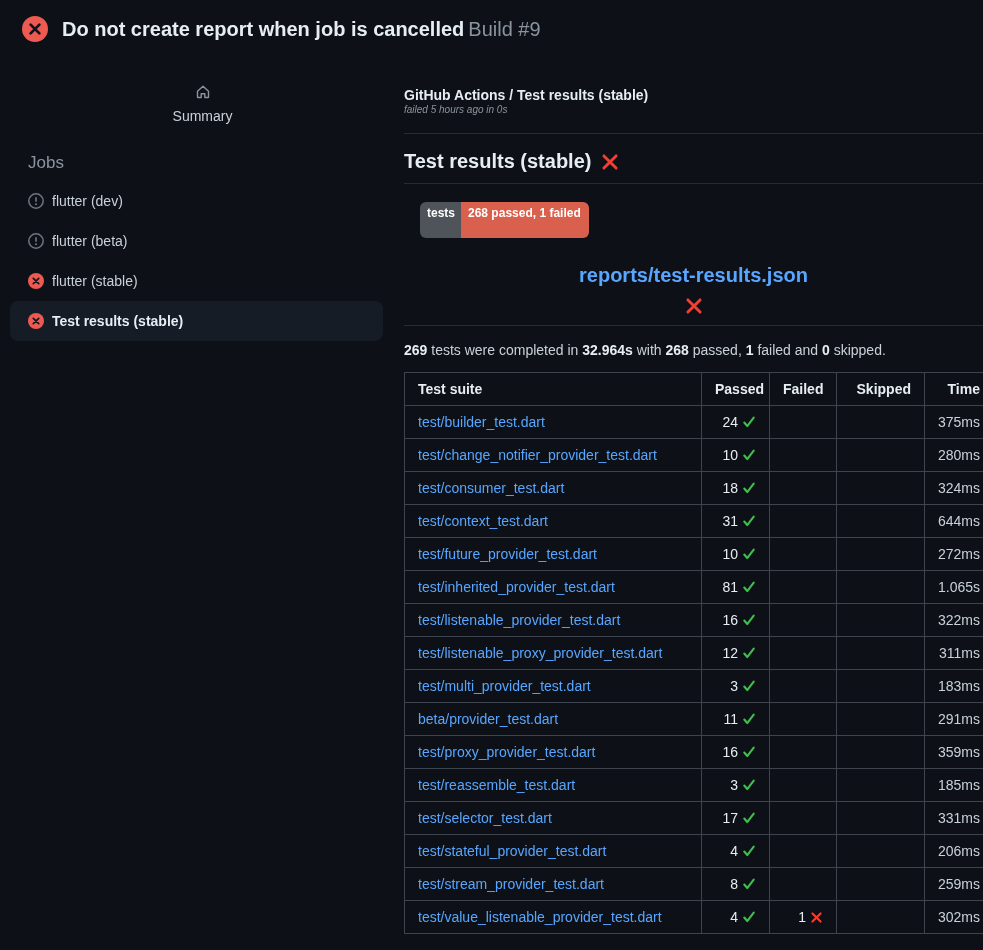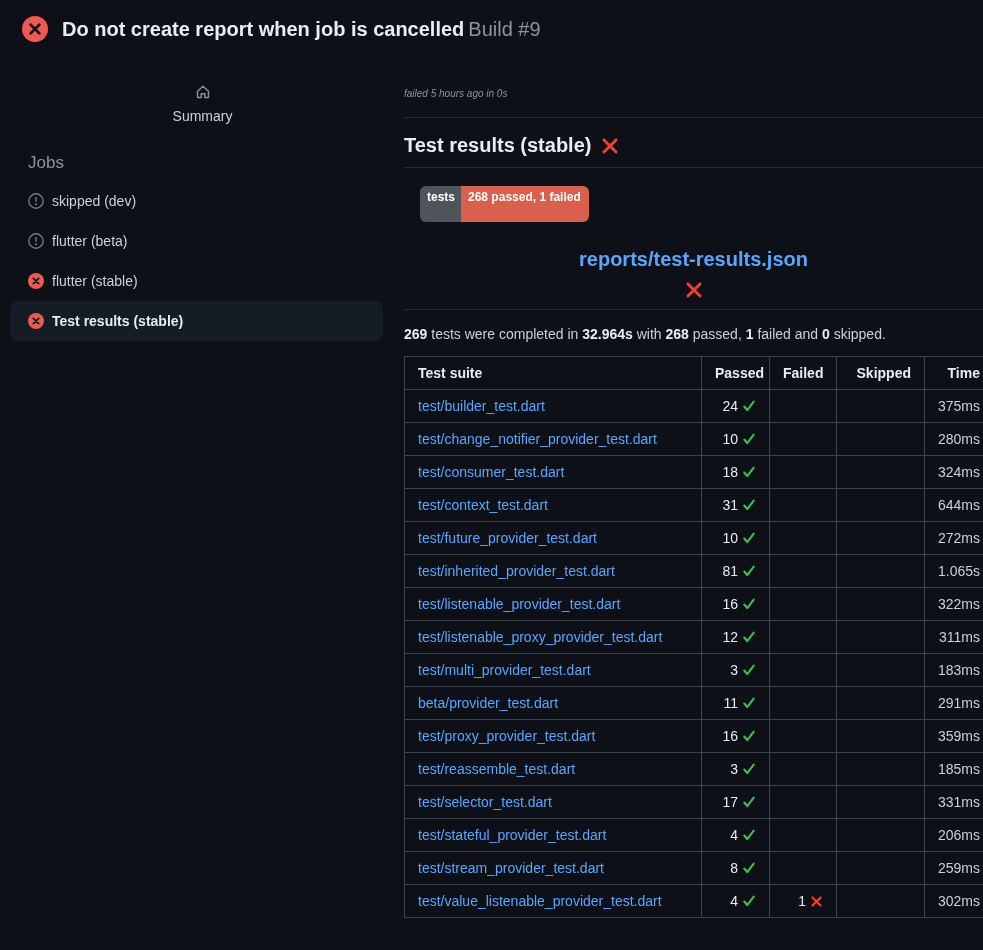--- a/index.html
+++ b/index.html
@@ -94,21 +94,21 @@
       <span>Summary</span>
     </div>
     <div class="jobs-label">Jobs</div>
     <nav id="jobs-list">
         <div class="job-item">
           <svg width="16" height="16" viewBox="0 0 16 16">
             <circle cx="8" cy="8" r="7.2" fill="none" stroke="#6e7681" stroke-width="1.5"></circle>
             <rect x="7.2" y="3.9" width="1.6" height="5.1" rx="0.8" fill="#6e7681"></rect>
             <circle cx="8" cy="11.3" r="1.05" fill="#6e7681"></circle>
           </svg>
-          <span>skipped (dev)</span>
+          <span>flutter (dev)</span>
         </div>
         <div class="job-item">
           <svg width="16" height="16" viewBox="0 0 16 16">
             <circle cx="8" cy="8" r="7.2" fill="none" stroke="#6e7681" stroke-width="1.5"></circle>
             <rect x="7.2" y="3.9" width="1.6" height="5.1" rx="0.8" fill="#6e7681"></rect>
             <circle cx="8" cy="11.3" r="1.05" fill="#6e7681"></circle>
           </svg>
           <span>flutter (beta)</span>
         </div>
         <div class="job-item">
@@ -122,20 +122,21 @@
           <svg width="16" height="16" viewBox="0 0 16 16">
             <circle cx="8" cy="8" r="8" fill="#ee5a52"></circle>
             <path d="M5.3 5.3l5.4 5.4M10.7 5.3l-5.4 5.4" stroke="#10141a" stroke-width="1.7" stroke-linecap="round"></path>
           </svg>
           <span>Test results (stable)</span>
         </div>
       </nav>
   </aside>
 
   <main>
+    <p class="breadcrumb">GitHub Actions / Test results (stable)</p>
     <p class="run-meta">failed 5 hours ago in 0s</p>
     <div class="rule"></div>
 
     <h2 class="section-heading">
       <span>Test results (stable)</span>
       <svg class="x-big" width="18" height="18" viewBox="0 0 16 16">
         <path d="M2.6 2.6l10.8 10.8M13.4 2.6L2.6 13.4" stroke="#f1402f" stroke-width="2.6" stroke-linecap="round"></path>
       </svg>
     </h2>
 

